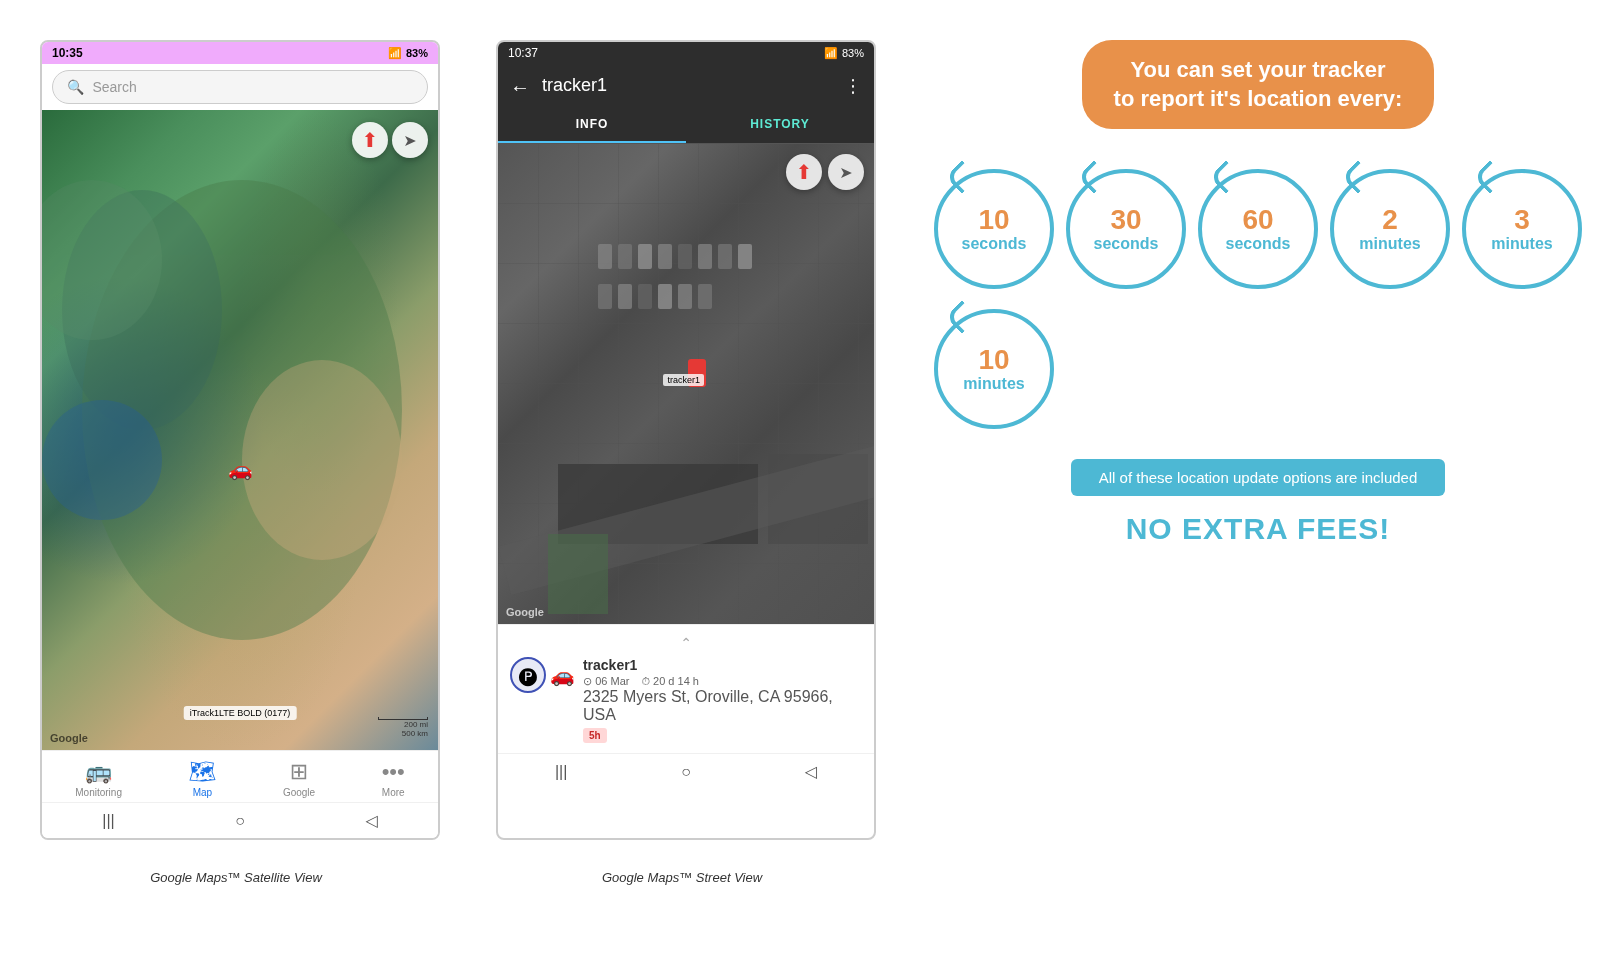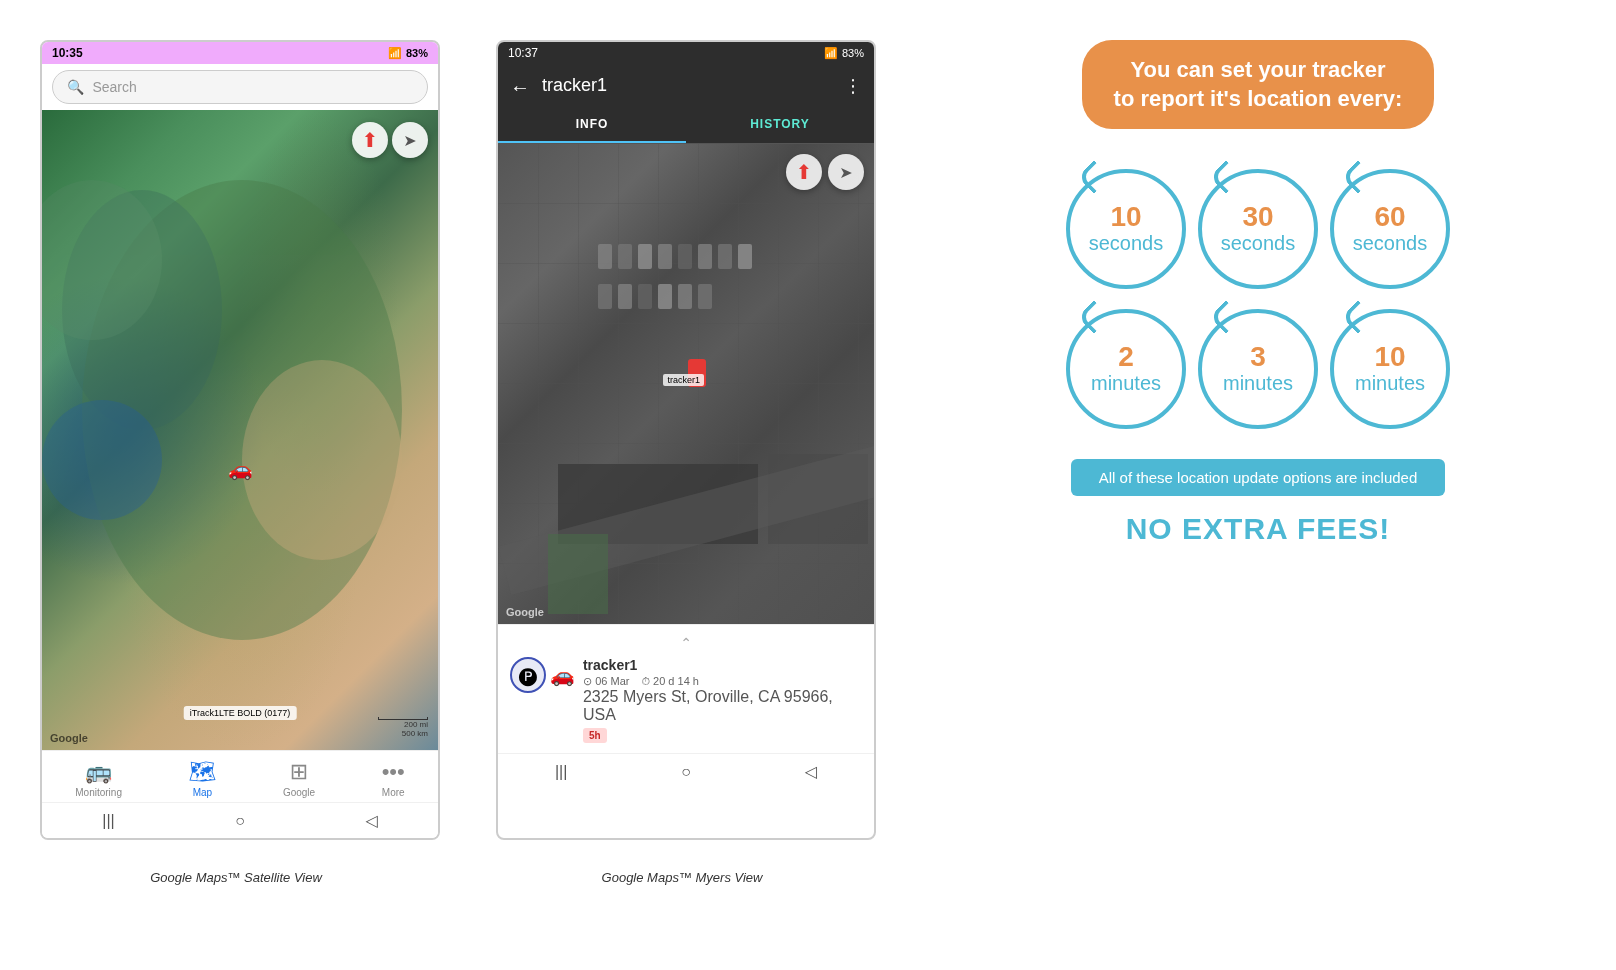--- a/index.html
+++ b/index.html
@@ -268,21 +268,21 @@
       font-weight: bold;
       text-align: center;
       border-radius: 30px;
       padding: 16px 32px;
       margin-bottom: 40px;
       max-width: 420px;
       line-height: 1.3;
     }
     .intervals-grid {
       display: grid;
-      grid-template-columns: repeat(3, 1fr);
+      grid-template-columns: repeat(5, 1fr);
       gap: 20px 12px;
       margin-bottom: 30px;
     }
     .interval-item {
       display: flex;
       flex-direction: column;
       align-items: center;
       gap: 0;
     }
     .interval-circle {
@@ -309,23 +309,23 @@
       border-radius: 0 0 0 50%;
       transform: rotate(45deg);
     }
     .interval-number {
       font-size: 28px;
       font-weight: bold;
       color: #e8914a;
       line-height: 1;
     }
     .interval-unit {
-      font-size: 20px;
+      font-size: 16px;
       color: #4db8d4;
-      font-weight: 400;
+      font-weight: 700;
       line-height: 1.2;
     }
     .no-extra-banner {
       background: #4db8d4;
       color: #fff;
       padding: 10px 28px;
       border-radius: 6px;
       font-size: 15px;
       text-align: center;
       margin-bottom: 16px;
@@ -502,21 +502,21 @@
         </div>
       </div>
     </div>
 
     <div class="phone-android-bar">
       <span class="android-btn">|||</span>
       <span class="android-btn">○</span>
       <span class="android-btn">◁</span>
     </div>
   </div>
-  <div class="phone-caption">Google Maps™ Myers View</div>
+  <div class="phone-caption">Google Maps™ Street View</div>
 </div>
 
 <div class="info-panel">
   <div class="info-headline">
     <span>You can set your tracker<br>to report it's location every:</span>
   </div>
   <div class="intervals-grid">
 
     <div class="interval-item">
       <div class="interval-circle">

